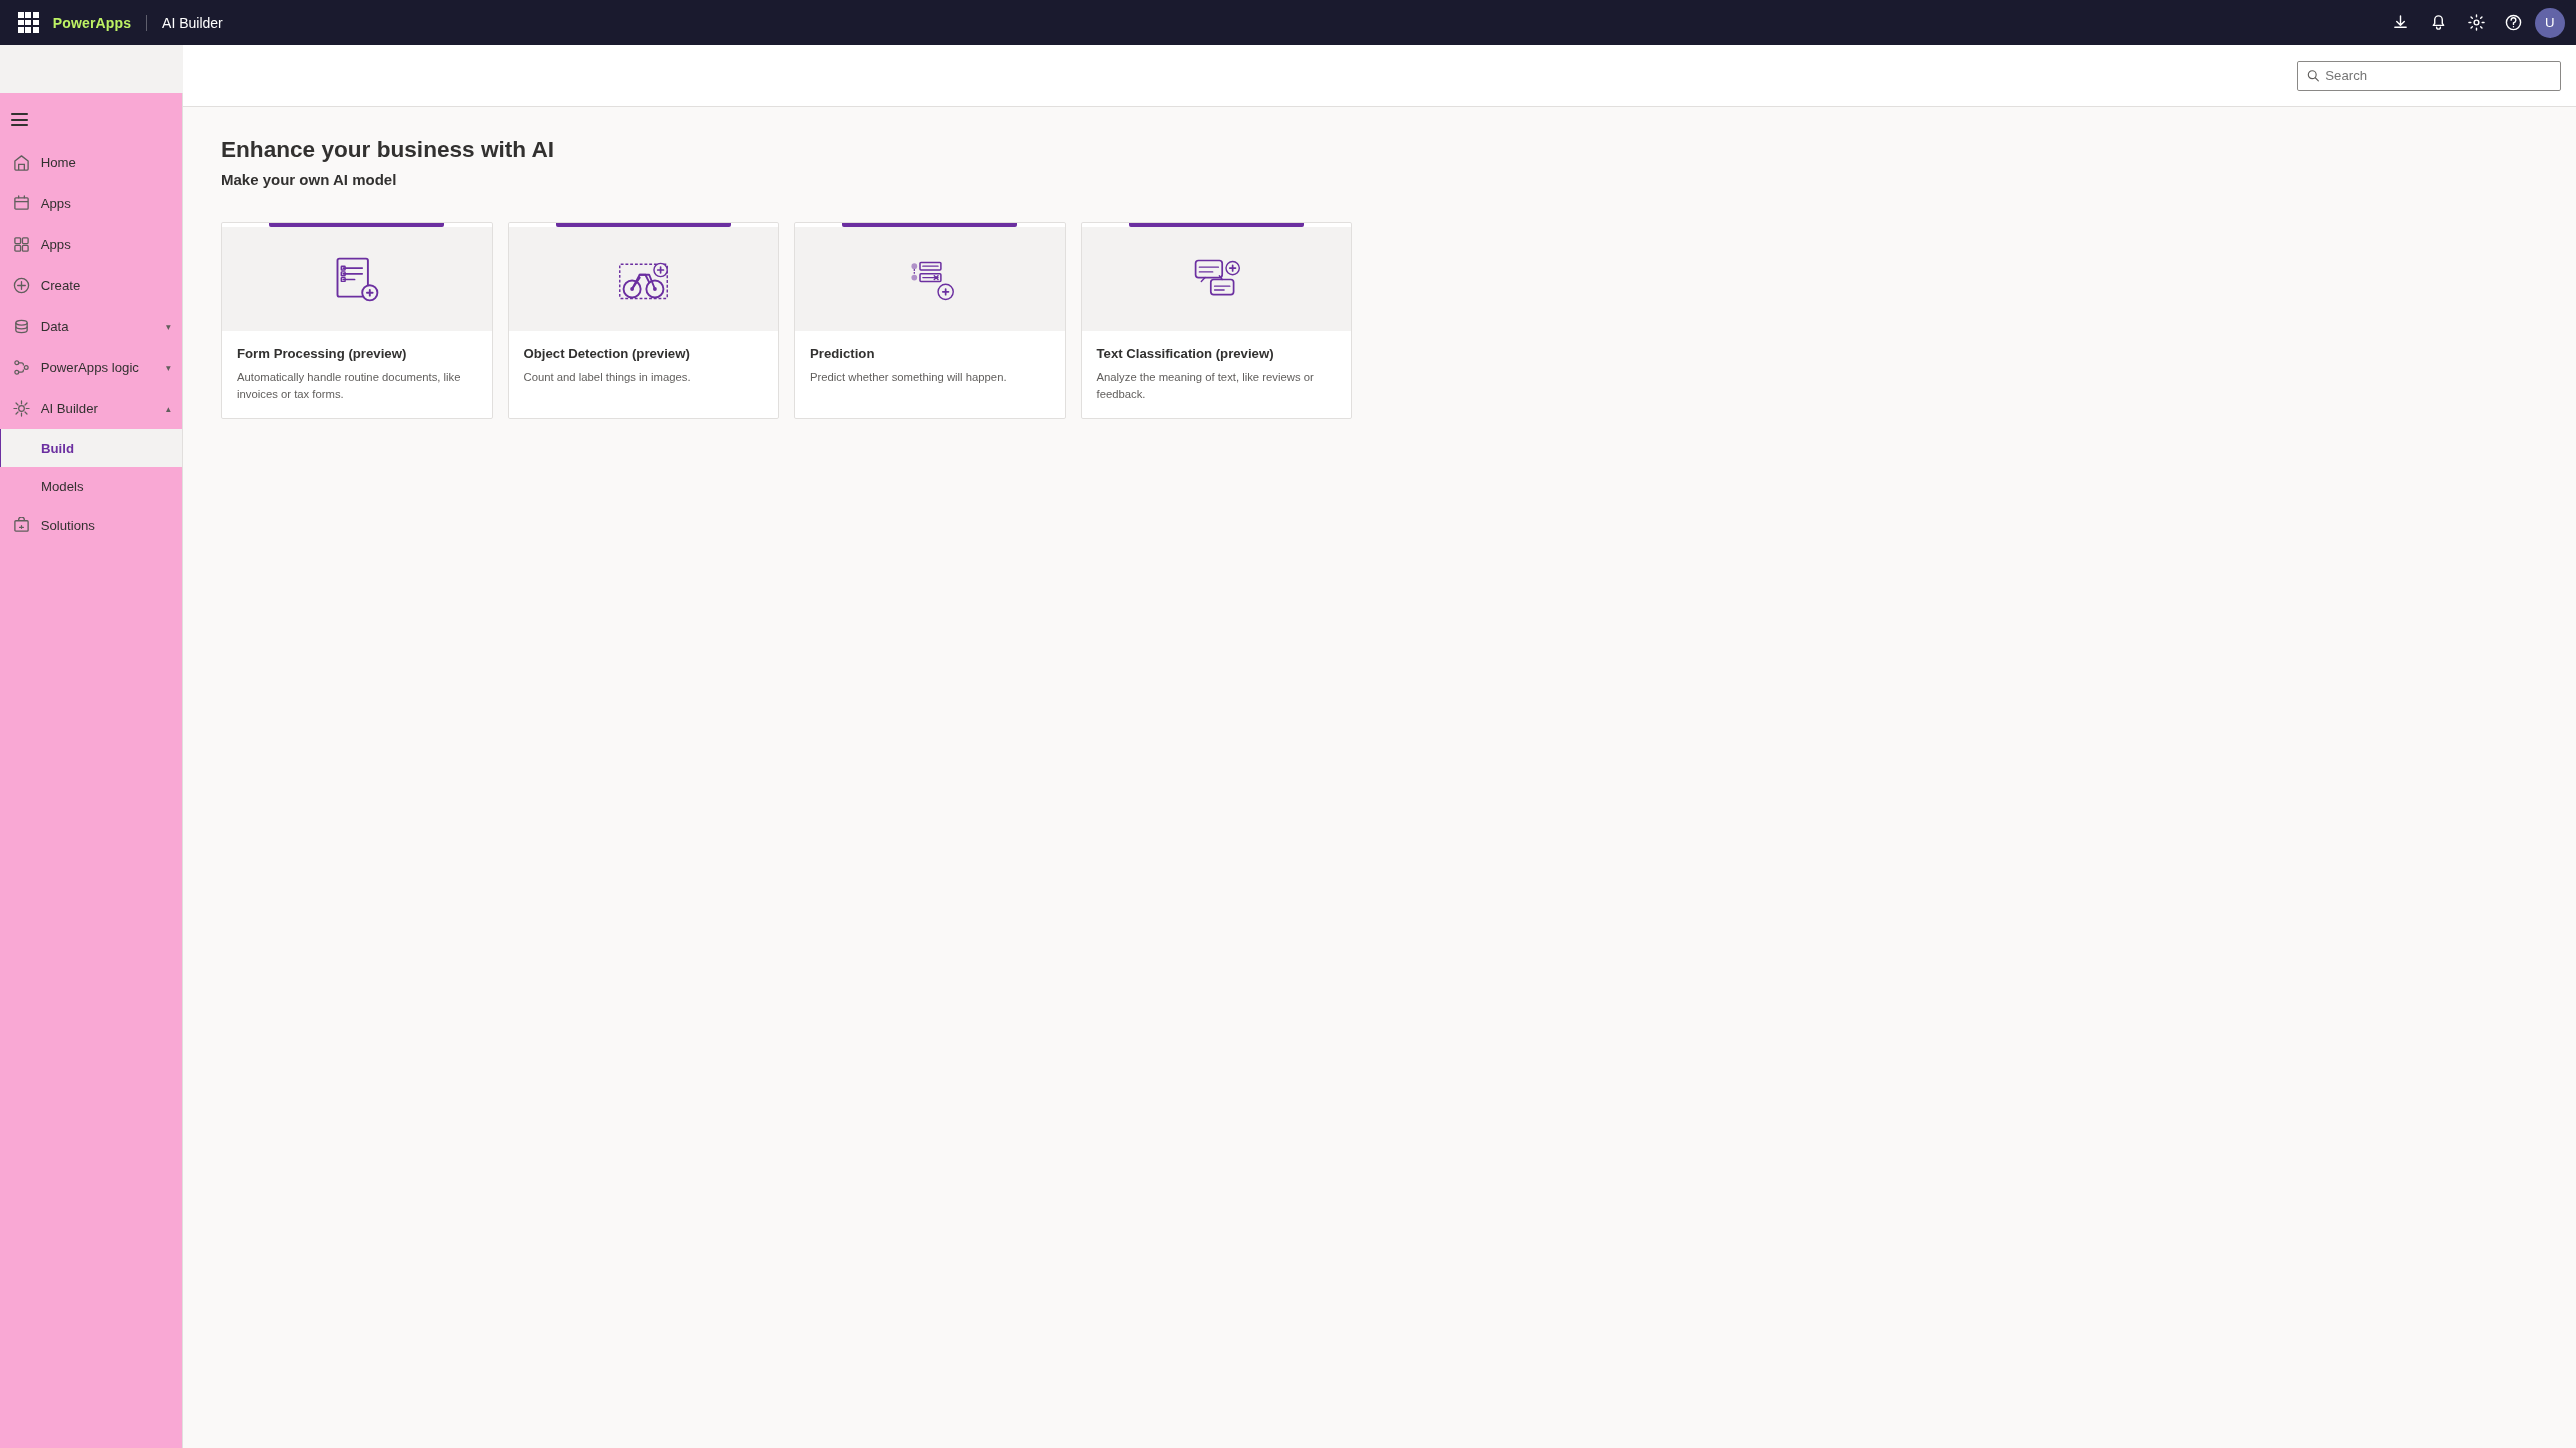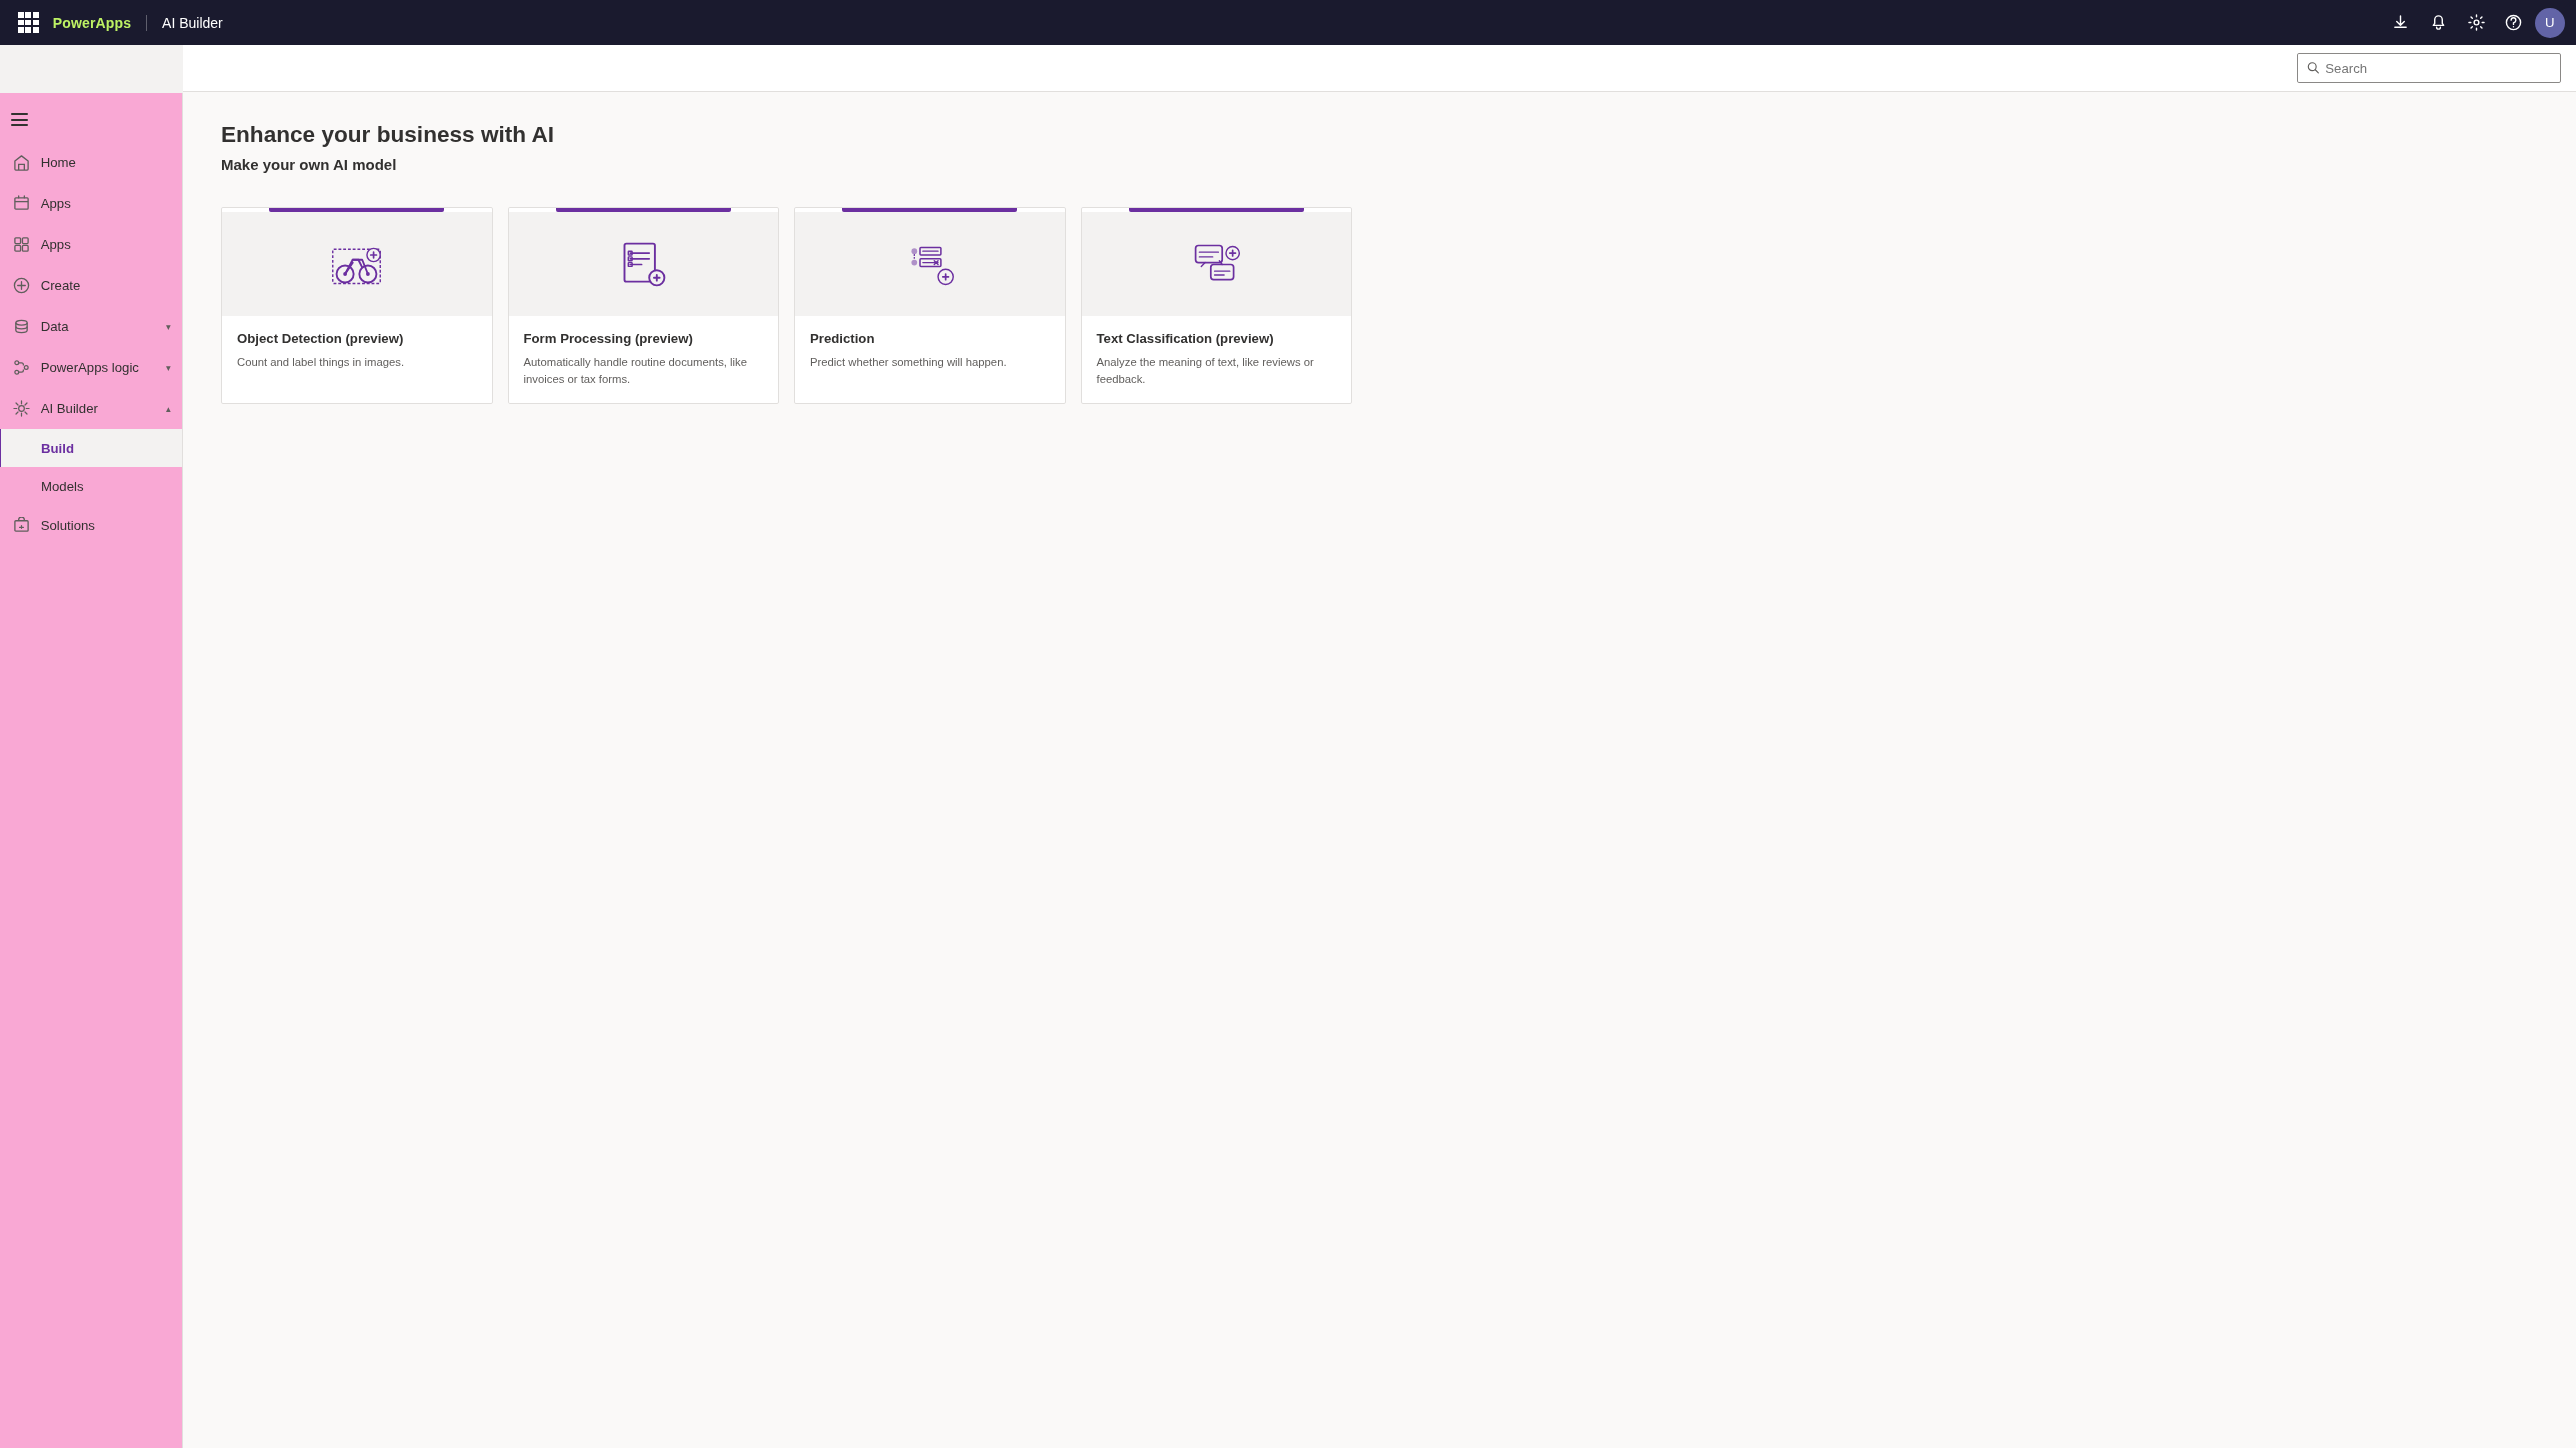--- a/index.html
+++ b/index.html
@@ -145,21 +145,21 @@
       flex: 1;
       display: flex;
       flex-direction: column;
       overflow: hidden;
     }
 
     
     .search-bar {
       background: #fff;
       border-bottom: 0.9px solid #e1dfdd;
-      height: 47px;
+      height: 62px;
       display: flex;
       align-items: center;
       padding: 0 15px;
     }
     .search-input-wrapper {
       display: flex;
       align-items: center;
       margin-left: auto;
       border: 0.9px solid #8a8886;
       border-radius: 1.9px;
@@ -447,65 +447,65 @@
       <h1 class="page-title">Enhance your business with AI</h1>
 
       <div class="section-title">Make your own AI model</div>
 
       <div class="cards-grid">
 
         <div class="ai-card">
           <div class="card-top-bar"></div>
           <div class="card-icon-area">
             <svg width="57" height="57" viewBox="0 0 60 60" fill="none" class="card-icon-svg">
-
-              <circle cx="18" cy="40" r="9" stroke="#6b2fa0" stroke-width="2"></circle>
-              <circle cx="42" cy="40" r="9" stroke="#6b2fa0" stroke-width="2"></circle>
-              <circle cx="18" cy="40" r="2" fill="#6b2fa0"></circle>
-              <circle cx="42" cy="40" r="2" fill="#6b2fa0"></circle>
-              <path d="M18 40L26 25h10l6 15" stroke="#6b2fa0" stroke-width="2" stroke-linecap="round" stroke-linejoin="round"></path>
-              <path d="M26 25h6l4 8" stroke="#6b2fa0" stroke-width="2" stroke-linecap="round"></path>
-              <path d="M18 40l8-12" stroke="#6b2fa0" stroke-width="2" stroke-linecap="round"></path>
-
-              <rect x="5" y="14" width="50" height="36" rx="1" stroke="#6b2fa0" stroke-width="1.5" stroke-dasharray="3 2"></rect>
-
-              <circle cx="48" cy="20" r="7" fill="#f3f2f1" stroke="#6b2fa0" stroke-width="1.5"></circle>
-              <path d="M45 20h6M48 17v6" stroke="#6b2fa0" stroke-width="1.8" stroke-linecap="round"></path>
-            </svg>
-          </div>
-          <div class="card-body">
-            <div class="card-title">Object Detection (preview)</div>
-            <div class="card-desc">Count and label things in images.</div>
-          </div>
-        </div>
-
-        <div class="ai-card">
-          <div class="card-top-bar"></div>
-          <div class="card-icon-area">
-            <svg width="57" height="57" viewBox="0 0 60 60" fill="none" class="card-icon-svg">
               <rect x="10" y="8" width="32" height="40" rx="2" stroke="#6b2fa0" stroke-width="2"></rect>
               <path d="M16 18h20M16 24h20M16 30h12" stroke="#6b2fa0" stroke-width="1.8" stroke-linecap="round"></path>
               <rect x="14" y="16" width="4" height="4" rx="0.5" stroke="#6b2fa0" stroke-width="1.5"></rect>
               <rect x="14" y="22" width="4" height="4" rx="0.5" stroke="#6b2fa0" stroke-width="1.5"></rect>
               <rect x="14" y="28" width="4" height="4" rx="0.5" stroke="#6b2fa0" stroke-width="1.5"></rect>
               <circle cx="44" cy="44" r="8" fill="#f3f2f1" stroke="#6b2fa0" stroke-width="2"></circle>
               <path d="M41 44h6M44 41v6" stroke="#6b2fa0" stroke-width="2" stroke-linecap="round"></path>
             </svg>
           </div>
           <div class="card-body">
             <div class="card-title">Form Processing (preview)</div>
             <div class="card-desc">Automatically handle routine documents, like invoices or tax forms.</div>
           </div>
         </div>
 
         <div class="ai-card">
           <div class="card-top-bar"></div>
           <div class="card-icon-area">
             <svg width="57" height="57" viewBox="0 0 60 60" fill="none" class="card-icon-svg">
 
+              <circle cx="18" cy="40" r="9" stroke="#6b2fa0" stroke-width="2"></circle>
+              <circle cx="42" cy="40" r="9" stroke="#6b2fa0" stroke-width="2"></circle>
+              <circle cx="18" cy="40" r="2" fill="#6b2fa0"></circle>
+              <circle cx="42" cy="40" r="2" fill="#6b2fa0"></circle>
+              <path d="M18 40L26 25h10l6 15" stroke="#6b2fa0" stroke-width="2" stroke-linecap="round" stroke-linejoin="round"></path>
+              <path d="M26 25h6l4 8" stroke="#6b2fa0" stroke-width="2" stroke-linecap="round"></path>
+              <path d="M18 40l8-12" stroke="#6b2fa0" stroke-width="2" stroke-linecap="round"></path>
+
+              <rect x="5" y="14" width="50" height="36" rx="1" stroke="#6b2fa0" stroke-width="1.5" stroke-dasharray="3 2"></rect>
+
+              <circle cx="48" cy="20" r="7" fill="#f3f2f1" stroke="#6b2fa0" stroke-width="1.5"></circle>
+              <path d="M45 20h6M48 17v6" stroke="#6b2fa0" stroke-width="1.8" stroke-linecap="round"></path>
+            </svg>
+          </div>
+          <div class="card-body">
+            <div class="card-title">Object Detection (preview)</div>
+            <div class="card-desc">Count and label things in images.</div>
+          </div>
+        </div>
+
+        <div class="ai-card">
+          <div class="card-top-bar"></div>
+          <div class="card-icon-area">
+            <svg width="57" height="57" viewBox="0 0 60 60" fill="none" class="card-icon-svg">
+
               <rect x="20" y="12" width="22" height="8" rx="1" stroke="#6b2fa0" stroke-width="1.6"></rect>
               <path d="M23 16h16" stroke="#6b2fa0" stroke-width="1.4" stroke-linecap="round"></path>
               <rect x="20" y="24" width="22" height="8" rx="1" stroke="#6b2fa0" stroke-width="1.6"></rect>
               <path d="M23 28h16" stroke="#6b2fa0" stroke-width="1.4" stroke-linecap="round"></path>
 
               <path d="M35 26l4 4M39 26l-4 4" stroke="#6b2fa0" stroke-width="1.5" stroke-linecap="round"></path>
 
               <circle cx="14" cy="16" r="3" fill="#6b2fa0" opacity="0.5"></circle>
               <circle cx="14" cy="28" r="3" fill="#6b2fa0" opacity="0.5"></circle>
               <path d="M14 19v6" stroke="#6b2fa0" stroke-width="1.3" stroke-dasharray="2 1"></path>

